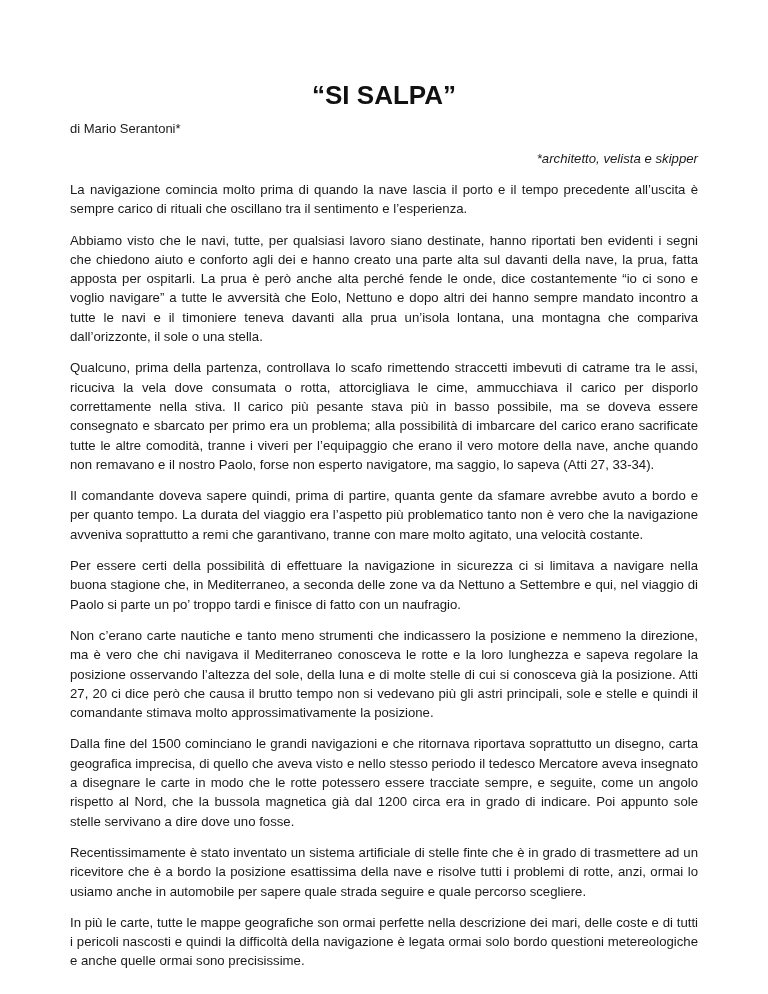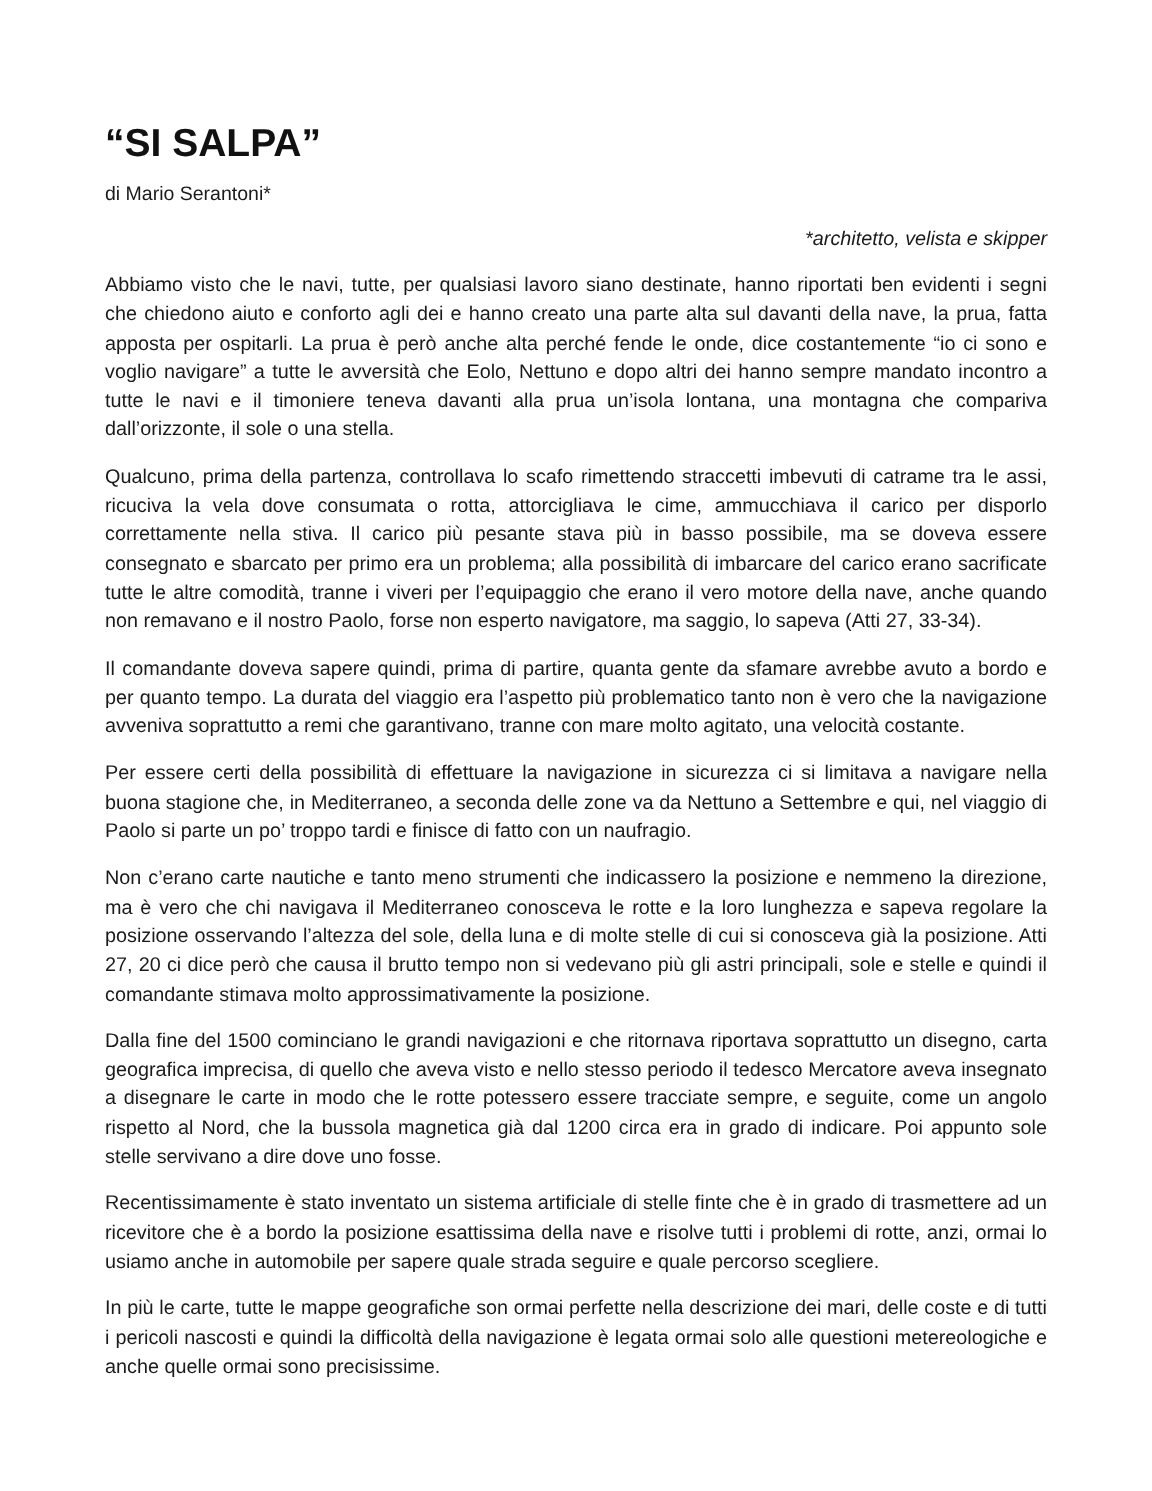--- a/index.html
+++ b/index.html
@@ -19,20 +19,21 @@
       position: absolute;
       left: 70px;
       top: 0;
       width: 628px;
     }
     .title {
       position: absolute;
       left: 0;
       width: 628px;
       top: 80px;
+      text-align: center;
       font-weight: bold;
       font-size: 26px;
       line-height: 30px;
       color: #111;
       margin: 0;
     }
     .byline {
       position: absolute;
       left: 0;
       width: 628px;
@@ -66,22 +67,23 @@
   </style>
 </head>
 <body>
 
 <div class="page">
   <h1 class="title">“SI SALPA”</h1>
   <p class="byline">di Mario Serantoni*</p>
   <p class="affiliation">*architetto, velista e skipper</p>
 
   <div class="body-text">
+    <p class="para">La navigazione comincia molto prima di quando la nave lascia il porto e il tempo precedente all’uscita è sempre carico di rituali che oscillano tra il sentimento e l’esperienza.</p>
     <p class="para">Abbiamo visto che le navi, tutte, per qualsiasi lavoro siano destinate, hanno riportati ben evidenti i segni che chiedono aiuto e conforto agli dei e hanno creato una parte alta sul davanti della nave, la prua, fatta apposta per ospitarli. La prua è però anche alta perché fende le onde, dice costantemente “io ci sono e voglio navigare” a tutte le avversità che Eolo, Nettuno e dopo altri dei hanno sempre mandato incontro a tutte le navi e il timoniere teneva davanti alla prua un’isola lontana, una montagna che compariva dall’orizzonte, il sole o una stella.</p>
     <p class="para">Qualcuno, prima della partenza, controllava lo scafo rimettendo straccetti imbevuti di catrame tra le assi, ricuciva la vela dove consumata o rotta, attorcigliava le cime, ammucchiava il carico per disporlo correttamente nella stiva. Il carico più pesante stava più in basso possibile, ma se doveva essere consegnato e sbarcato per primo era un problema; alla possibilità di imbarcare del carico erano sacrificate tutte le altre comodità, tranne i viveri per l’equipaggio che erano il vero motore della nave, anche quando non remavano e il nostro Paolo, forse non esperto navigatore, ma saggio, lo sapeva (Atti 27, 33-34).</p>
     <p class="para">Il comandante doveva sapere quindi, prima di partire, quanta gente da sfamare avrebbe avuto a bordo e per quanto tempo. La durata del viaggio era l’aspetto più problematico tanto non è vero che la navigazione avveniva soprattutto a remi che garantivano, tranne con mare molto agitato, una velocità costante.</p>
     <p class="para">Per essere certi della possibilità di effettuare la navigazione in sicurezza ci si limitava a navigare nella buona stagione che, in Mediterraneo, a seconda delle zone va da Nettuno a Settembre e qui, nel viaggio di Paolo si parte un po’ troppo tardi e finisce di fatto con un naufragio.</p>
     <p class="para">Non c’erano carte nautiche e tanto meno strumenti che indicassero la posizione e nemmeno la direzione, ma è vero che chi navigava il Mediterraneo conosceva le rotte e la loro lunghezza e sapeva regolare la posizione osservando l’altezza del sole, della luna e di molte stelle di cui si conosceva già la posizione. Atti 27, 20 ci dice però che causa il brutto tempo non si vedevano più gli astri principali, sole e stelle e quindi il comandante stimava molto approssimativamente la posizione.</p>
     <p class="para">Dalla fine del 1500 cominciano le grandi navigazioni e che ritornava riportava soprattutto un disegno, carta geografica imprecisa, di quello che aveva visto e nello stesso periodo il tedesco Mercatore aveva insegnato a disegnare le carte in modo che le rotte potessero essere tracciate sempre, e seguite, come un angolo rispetto al Nord, che la bussola magnetica già dal 1200 circa era in grado di indicare. Poi appunto sole stelle servivano a dire dove uno fosse.</p>
     <p class="para">Recentissimamente è stato inventato un sistema artificiale di stelle finte che è in grado di trasmettere ad un ricevitore che è a bordo la posizione esattissima della nave e risolve tutti i problemi di rotte, anzi, ormai lo usiamo anche in automobile per sapere quale strada seguire e quale percorso scegliere.</p>
-    <p class="para">In più le carte, tutte le mappe geografiche son ormai perfette nella descrizione dei mari, delle coste e di tutti i pericoli nascosti e quindi la difficoltà della navigazione è legata ormai solo alle questioni metereologiche e anche quelle ormai sono precisissime.</p>
+    <p class="para">In più le carte, tutte le mappe geografiche son ormai perfette nella descrizione dei mari, delle coste e di tutti i pericoli nascosti e quindi la difficoltà della navigazione è legata ormai solo bordo questioni metereologiche e anche quelle ormai sono precisissime.</p>
   </div>
 </div>
 
 </body></html>

